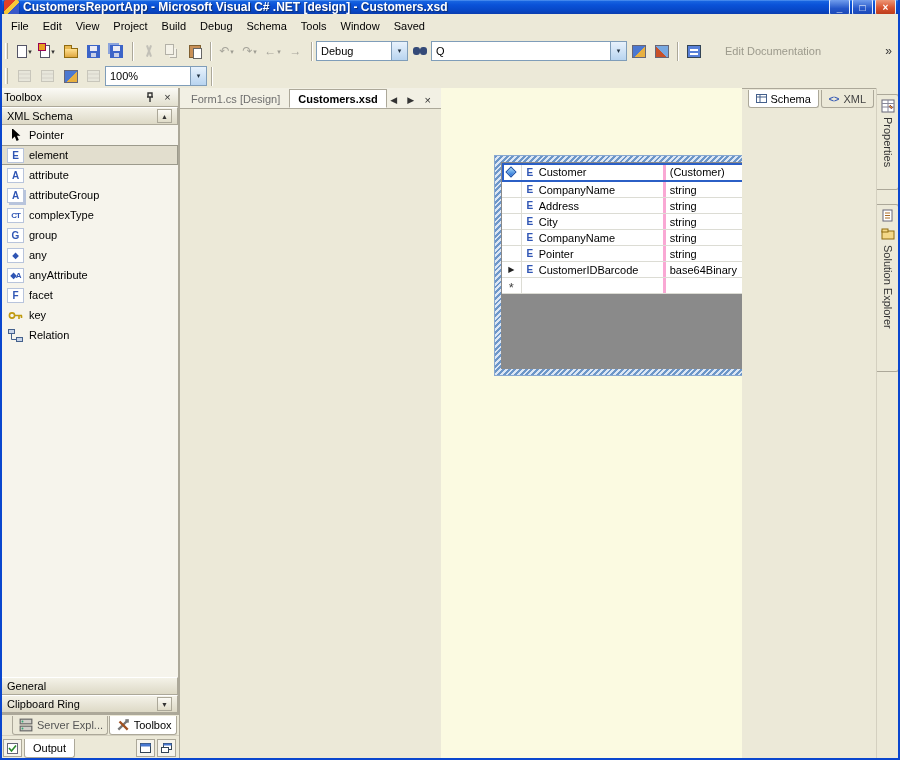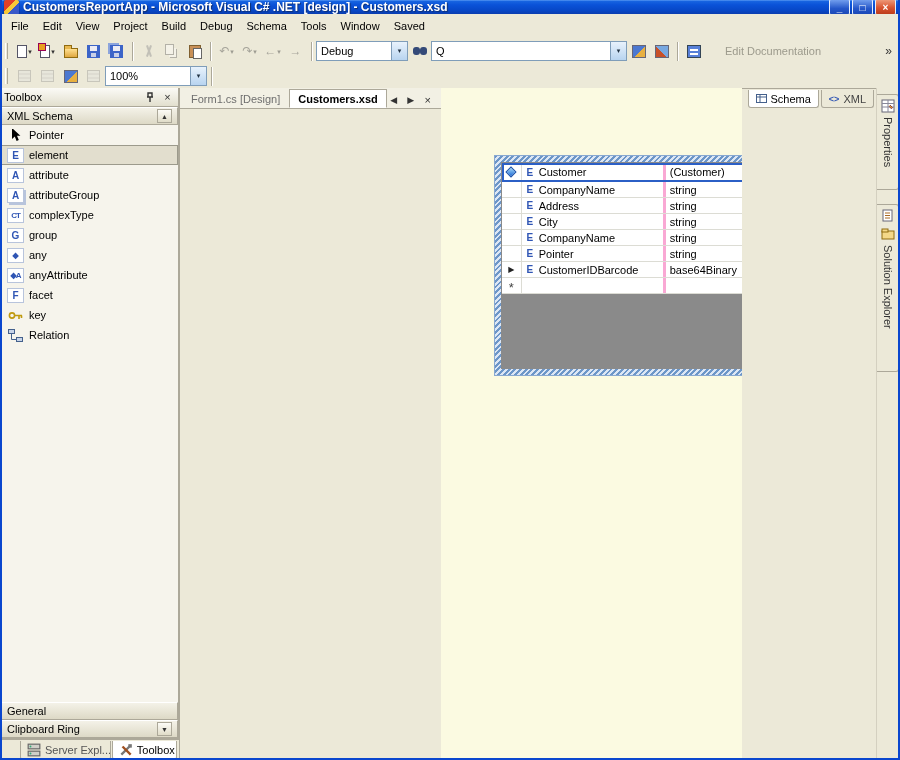--- a/index.html
+++ b/index.html
@@ -75,21 +75,21 @@
   .scroll-btn{width:15px;height:14px;border:1px solid #ACA899;background:linear-gradient(#FCFBF6,#E0DCC8);font-size:7px;display:flex;align-items:center;justify-content:center;color:#333}
   .tbx-item{height:20px;display:flex;align-items:center;gap:5px;padding:0 3px 0 5px;border:1px solid transparent}
   .tbx-item.sel{background:#E2DECE;border-color:#9C9A8C}
   .tbx-ic{width:17px;height:15px;display:flex;align-items:center;justify-content:center;background:#FFF;border:1px solid #B8C4DC;font-weight:bold;color:#2F55B4;font-size:10px;flex:0 0 auto;overflow:hidden}
   .tbx-ic.two{font-size:8px;letter-spacing:-1px}
   .tbx-ic.noframe{background:transparent;border-color:transparent}
   .tbx-label{white-space:nowrap}
   .tbx-fill{flex:1}
 
   
-  .left-tabs{height:21px;display:flex;align-items:stretch;padding:1px 2px 0 20px;gap:1px;background:#ECE9D8;border-top:1px solid #ACA899}
+  .left-tabs{height:21px;display:flex;align-items:stretch;padding:1px 2px 0 12px;gap:1px;background:#ECE9D8;border-top:1px solid #ACA899}
   .l-tab{display:flex;align-items:center;gap:4px;padding:0 6px;border:1px solid #ACA899;border-top:none;border-radius:0 0 3px 3px;color:#555;white-space:nowrap;overflow:hidden}
   .l-tab.active{background:#FFF;color:#000}
   .output-strip{height:25px;display:flex;align-items:center;gap:2px;padding:0 3px;background:#ECE9D8;border-top:1px solid #D4D0C0}
   .out-icbtn{width:19px;height:18px;border:1px solid #ACA899;background:#F6F4EC;display:flex;align-items:center;justify-content:center}
   .out-tab{height:19px;display:flex;align-items:center;gap:4px;padding:0 8px;border:1px solid #ACA899;border-top:none;border-radius:0 0 3px 3px;background:#FFF}
 
   
   .tabstrip{height:21px;display:flex;align-items:flex-end;background:#F2F0E4;border-bottom:1px solid #ACA899;padding:0 2px}
   .d-tab{height:19px;display:flex;align-items:center;padding:0 8px;color:#6E6E6E;border:1px solid transparent;white-space:nowrap}
   .d-tab.active{background:#FFF;color:#000;font-weight:bold;border-color:#ACA899;border-bottom-color:#FFF}
@@ -351,20 +351,45 @@
         <span class="l-tab active">
           <svg class="v-ic" width="12" height="12" viewBox="0 0 12 12">
               <path d="M2 10 L9 3" stroke="#777" stroke-width="2"></path>
               <path d="M3 3 L10 10" stroke="#A05020" stroke-width="2"></path>
               <rect x="8" y="1" width="3" height="3" fill="#777"></rect>
             </svg>
           <span>Toolbox</span>
         </span>
       </div>
 
+      <div class="output-strip">
+        <span class="out-icbtn">
+          <svg width="11" height="11" viewBox="0 0 11 11">
+              <rect x="0.5" y="0.5" width="10" height="10" fill="#FFF" stroke="#667"></rect>
+              <path d="M2 5 L4.5 8 L9 2.5" stroke="#2A8A2A" stroke-width="1.6" fill="none"></path>
+            </svg>
+        </span>
+        <span class="out-tab">
+          <span>Output</span>
+        </span>
+        <span class="spacer"></span>
+        <span class="out-icbtn">
+          <svg width="11" height="10" viewBox="0 0 11 10">
+              <rect x="0.5" y="0.5" width="10" height="9" fill="#FFF" stroke="#345"></rect>
+              <rect x="0.5" y="0.5" width="10" height="3" fill="#4878D0"></rect>
+            </svg>
+        </span>
+        <span class="out-icbtn">
+          <svg width="11" height="10" viewBox="0 0 11 10">
+              <rect x="2.5" y="0.5" width="8" height="6" fill="#FFF" stroke="#345"></rect>
+              <rect x="2.5" y="0.5" width="8" height="2" fill="#4878D0"></rect>
+              <rect x="0.5" y="4.5" width="7" height="5" fill="#FFF" stroke="#345"></rect>
+            </svg>
+        </span>
+      </div>
     </div>
 
     <div class="editor-col">
       <div class="tabstrip">
         <span class="d-tab">Form1.cs [Design]</span>
         <span class="d-tab active">Customers.xsd</span>
         <span class="tab-navs">
           <span class="tab-nav">◀</span>
           <span class="tab-nav">▶</span>
           <span class="tab-nav" style="font-size:11px">×</span>

